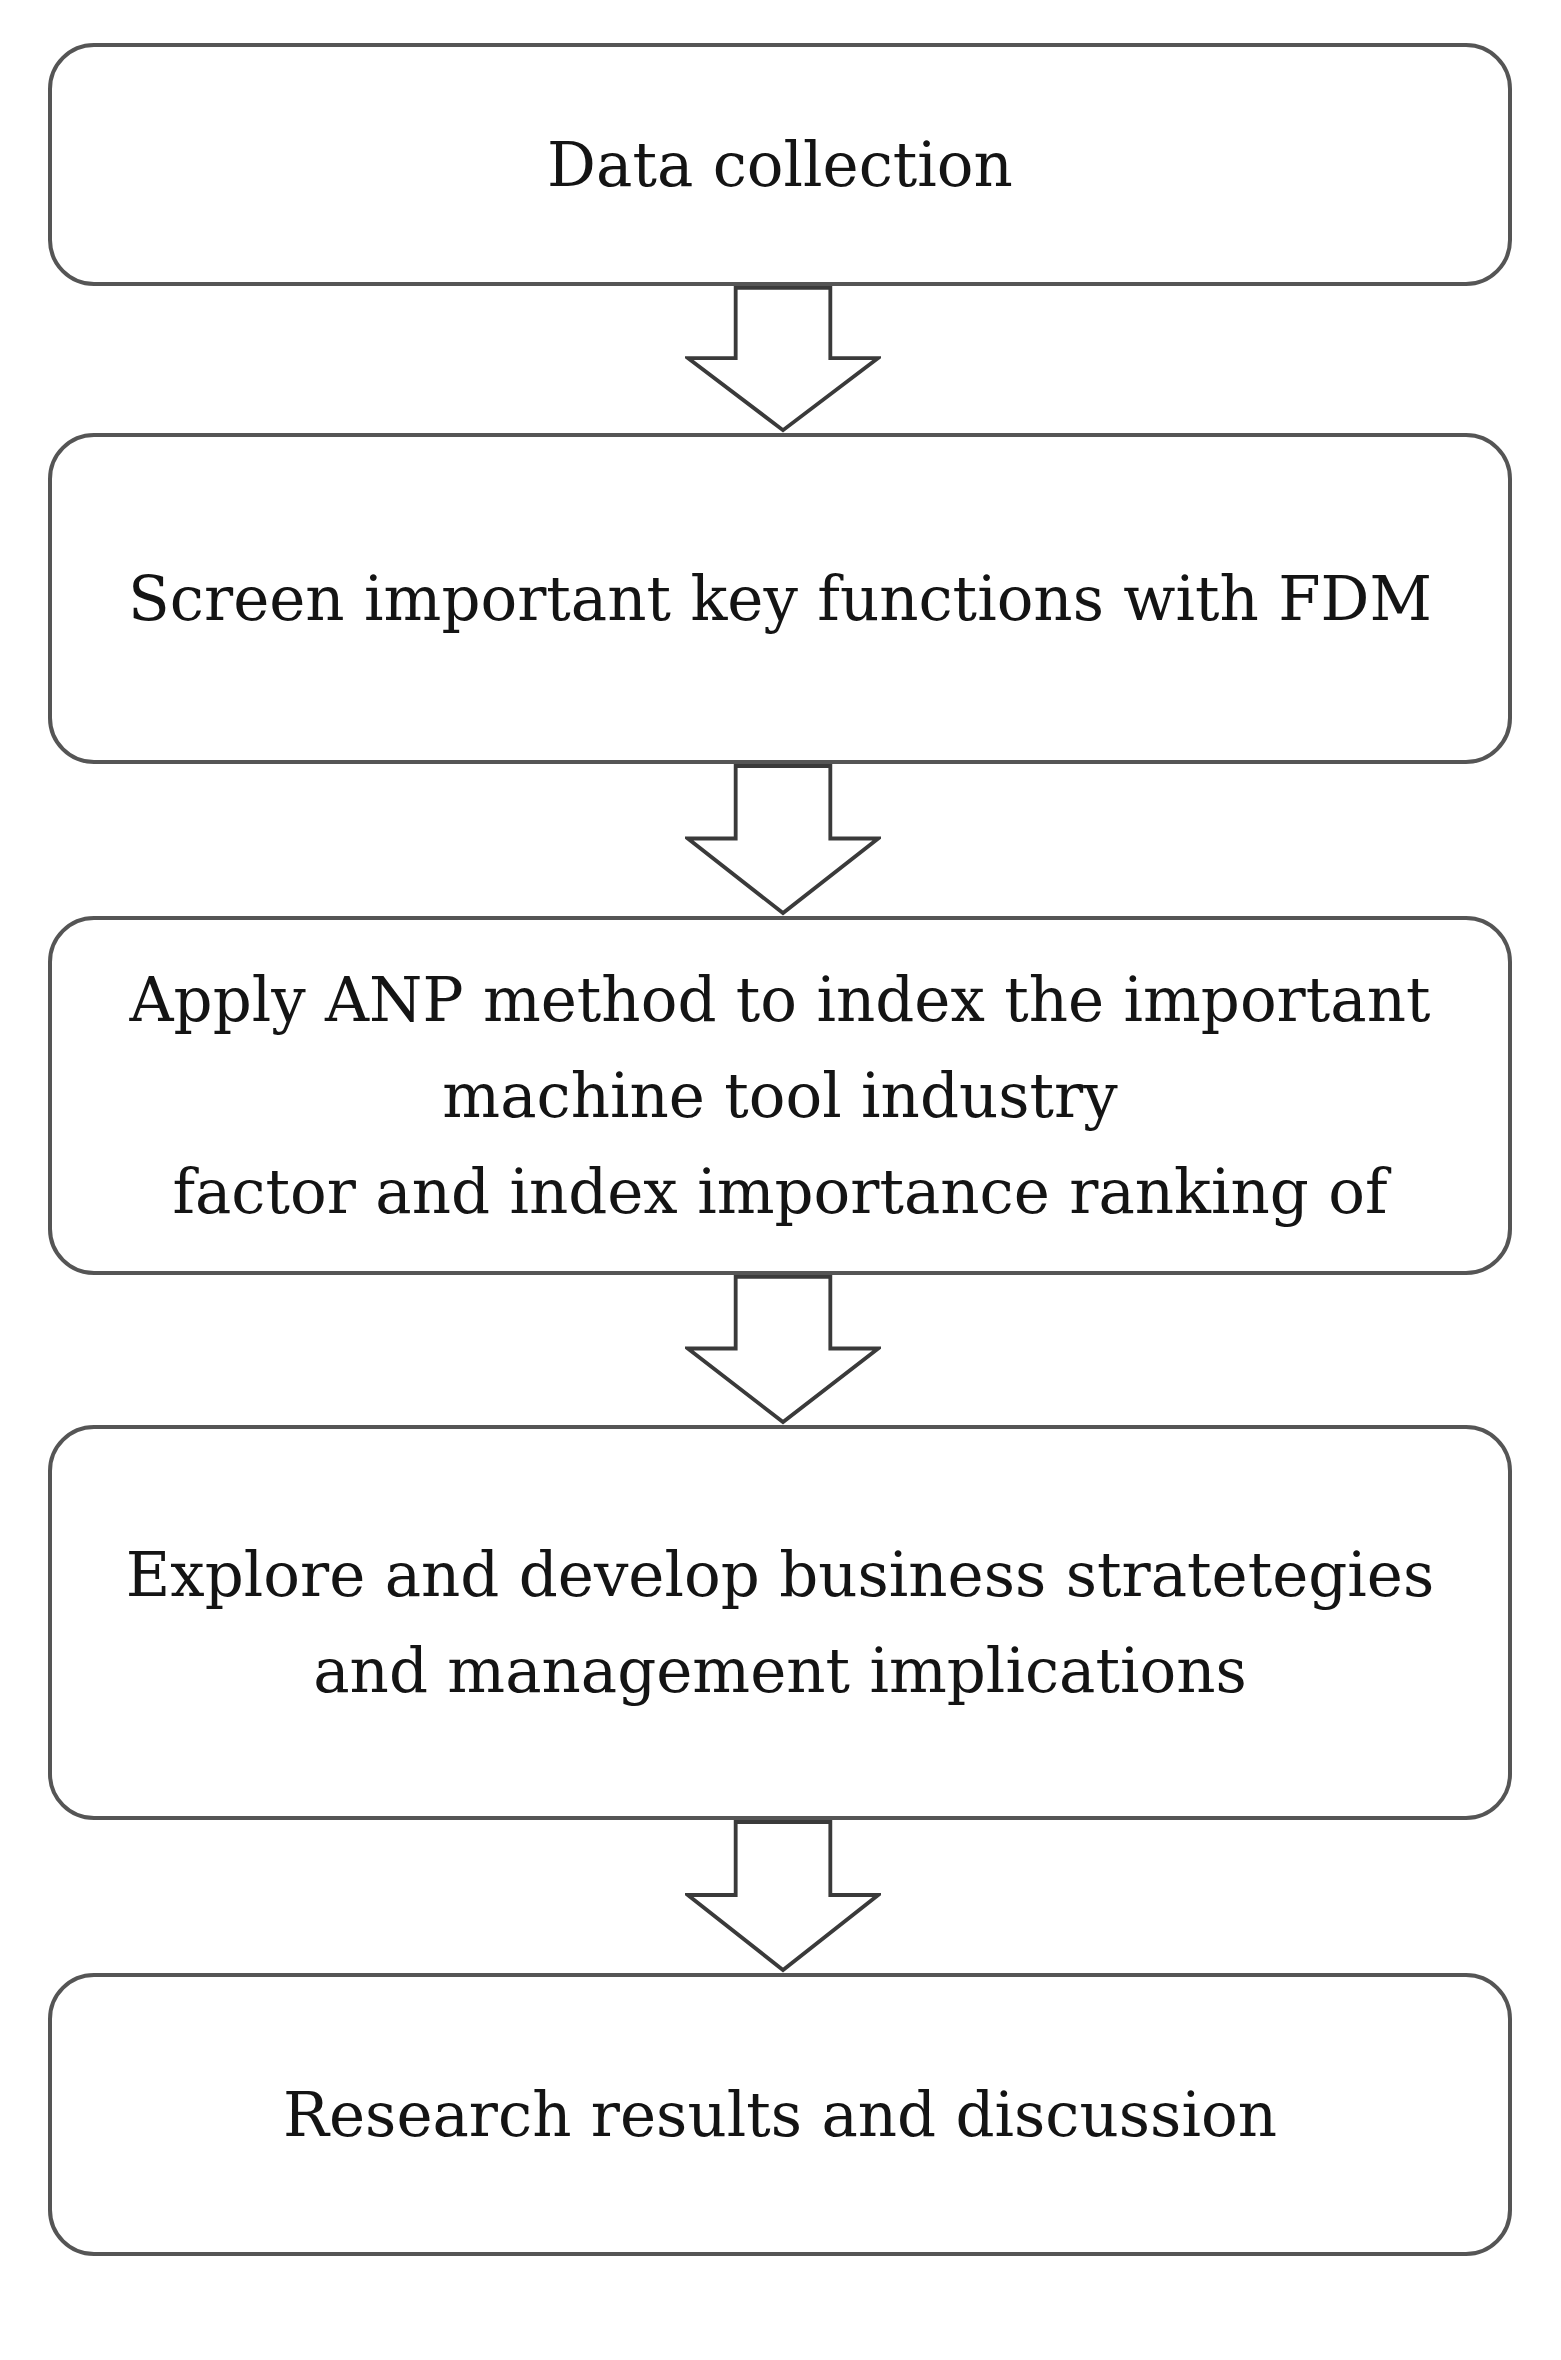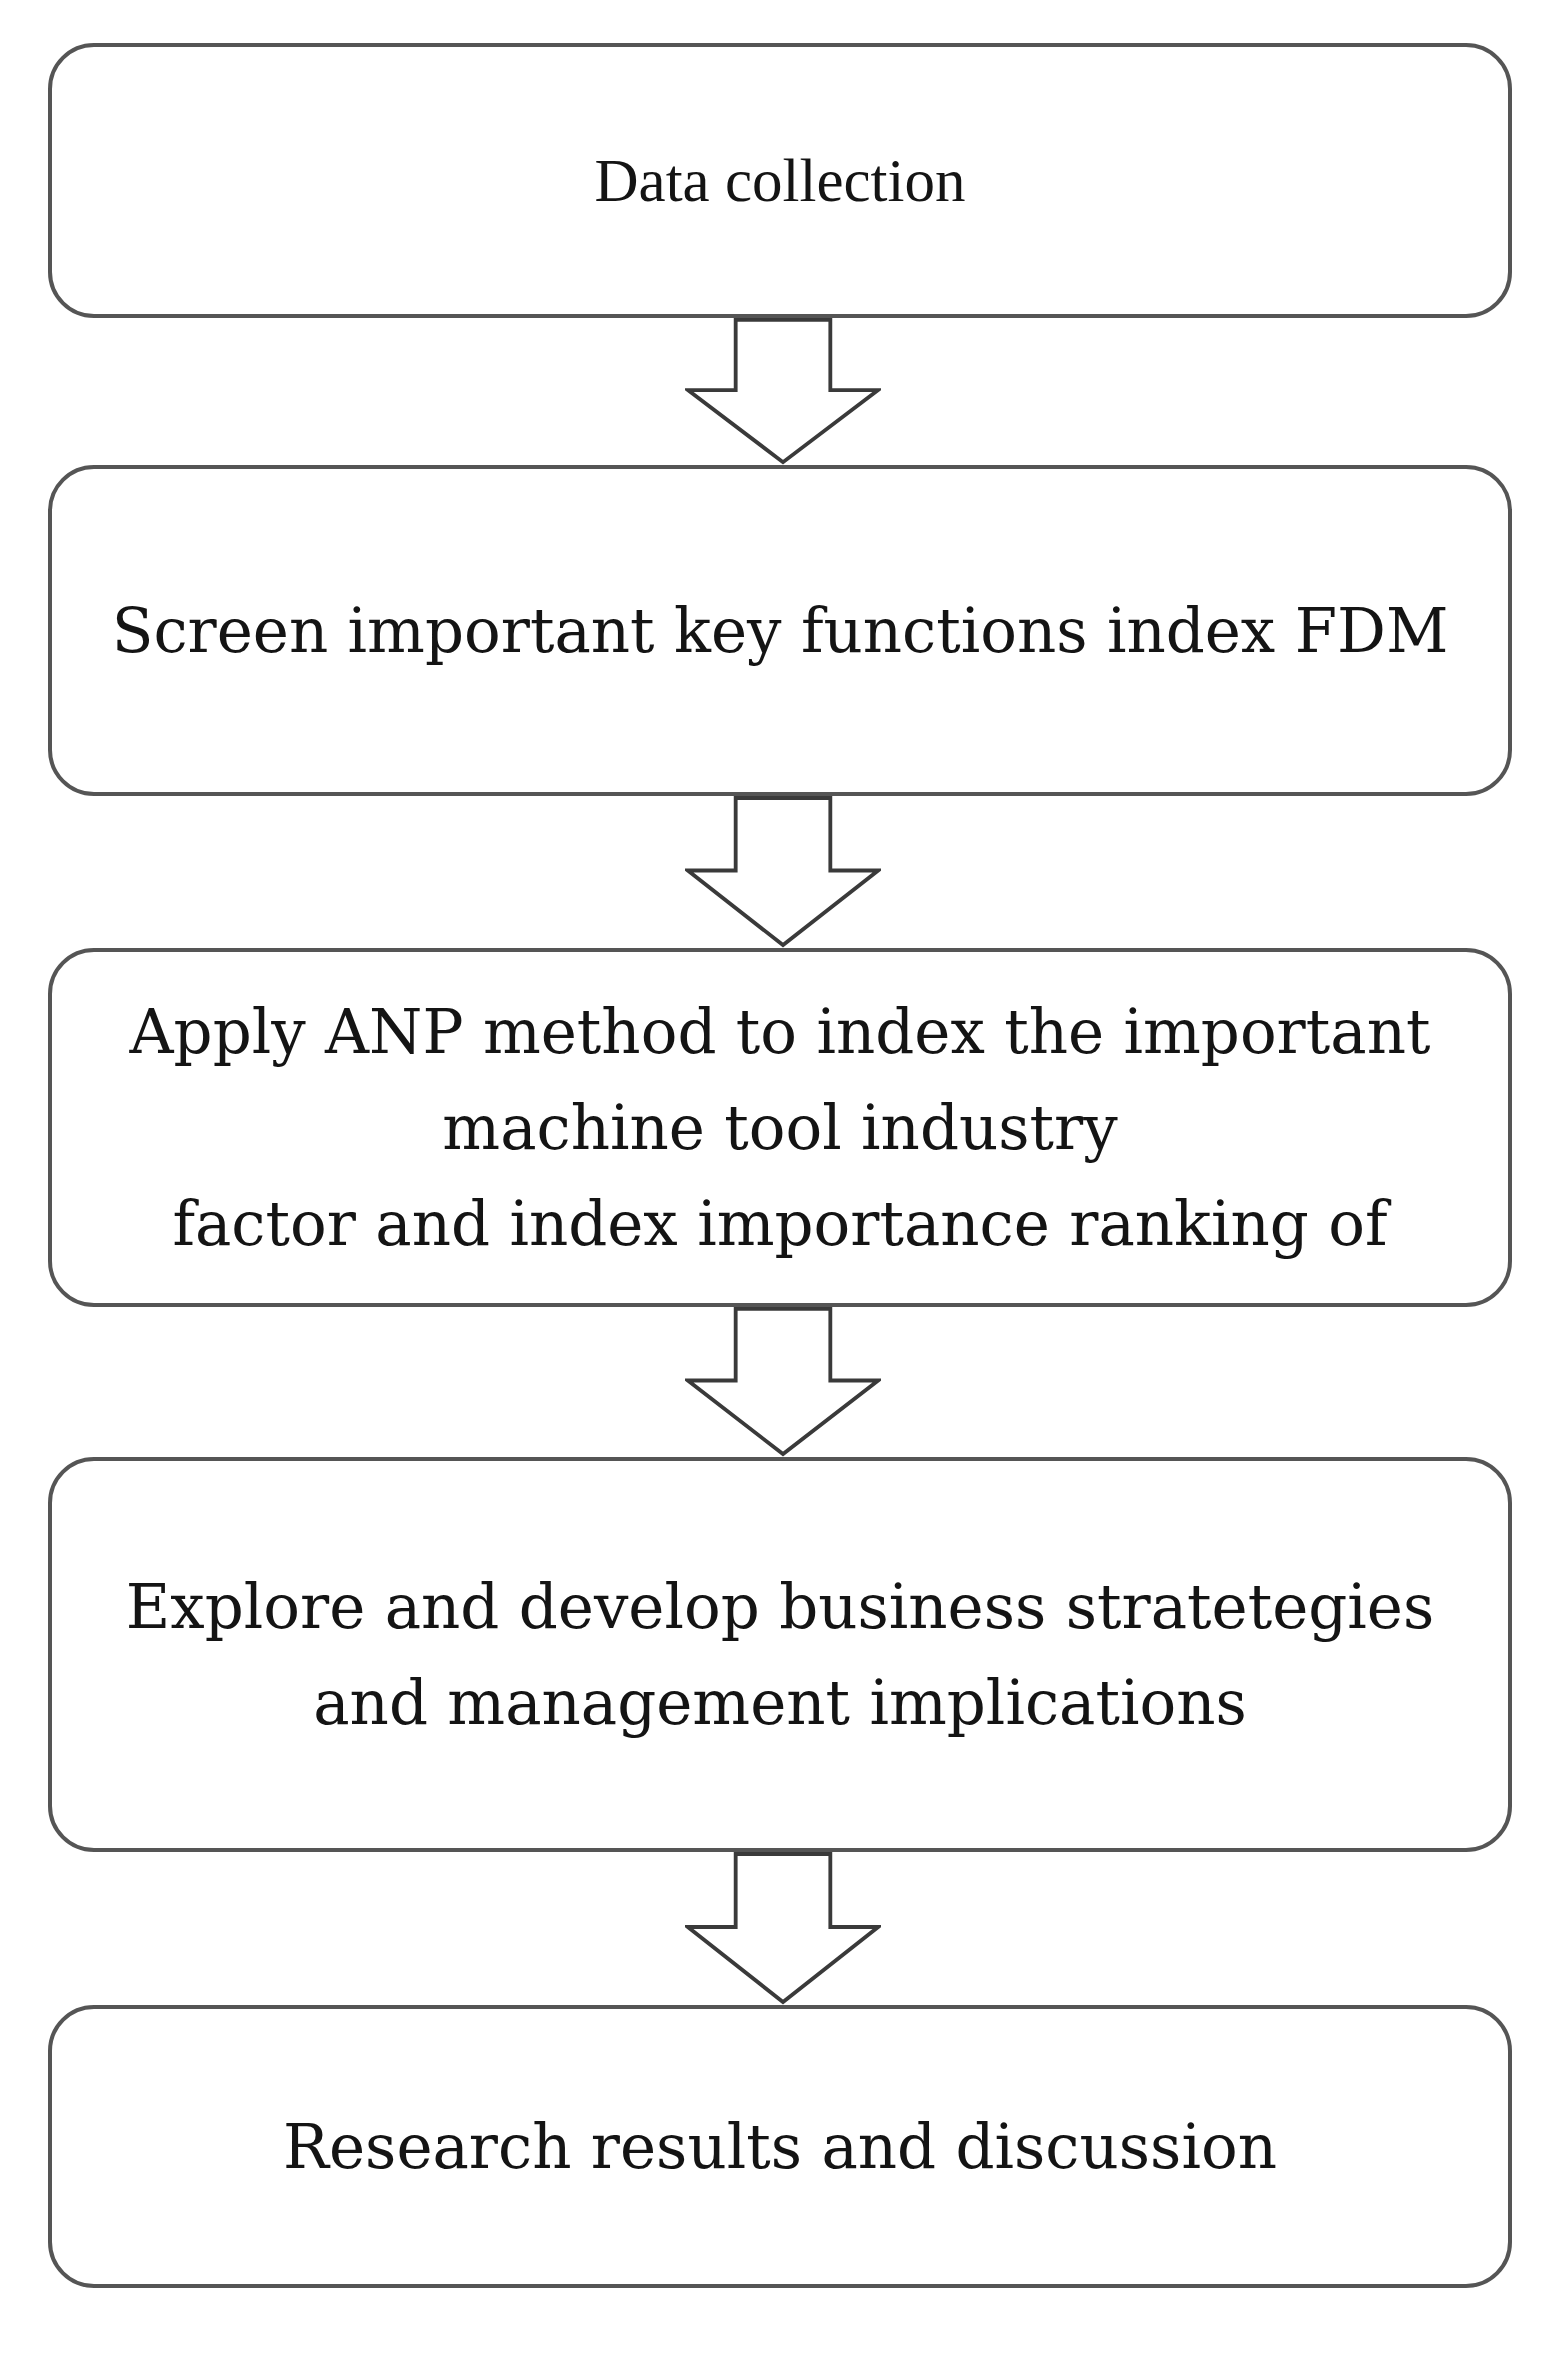--- a/index.html
+++ b/index.html
@@ -35,21 +35,21 @@
     text-align: center;
   }
   .box .line {
     display: block;
     white-space: nowrap;
     font-size: 61px;
     line-height: 96px;
     color: #141414;
     letter-spacing: 0px;
   }
-  .b1 { height: 275px; font-family: Liberation Serif, serif; }
+  .b1 { height: 243px; }
   .b2 { height: 331px; }
   .b3 { height: 359px; }
   .b4 { height: 395px; }
   .b5 { height: 283px; }
   .arrow {
     display: block;
     margin-left: 685px; 
     width: 196px;
     flex: none;
   }
@@ -66,21 +66,21 @@
 
     <div class="box b1">
       <span class="line">Data collection</span>
     </div>
 
     <svg class="arrow a1" viewBox="0 0 205 155" preserveAspectRatio="none" aria-hidden="true">
       <polygon points="53,2 53,76 3,76 102.5,152 202,76 152,76 152,2" fill="#ffffff" stroke="#3a3a3a" stroke-width="4" stroke-linejoin="miter"></polygon>
     </svg>
 
     <div class="box b2">
-      <span class="line">Screen important key functions index FDM</span>
+      <span class="line">Screen important key functions with FDM</span>
     </div>
 
     <svg class="arrow a2" viewBox="0 0 205 155" preserveAspectRatio="none" aria-hidden="true">
       <polygon points="53,2 53,76 3,76 102.5,152 202,76 152,76 152,2" fill="#ffffff" stroke="#3a3a3a" stroke-width="4" stroke-linejoin="miter"></polygon>
     </svg>
 
     <div class="box b3">
       <span class="line">Apply ANP method to index the important</span>
       <span class="line">machine tool industry</span>
       <span class="line">factor and index importance ranking of</span>

